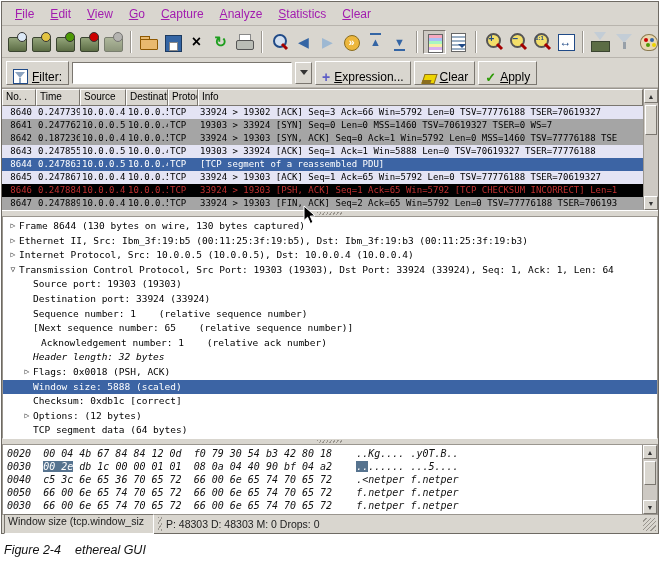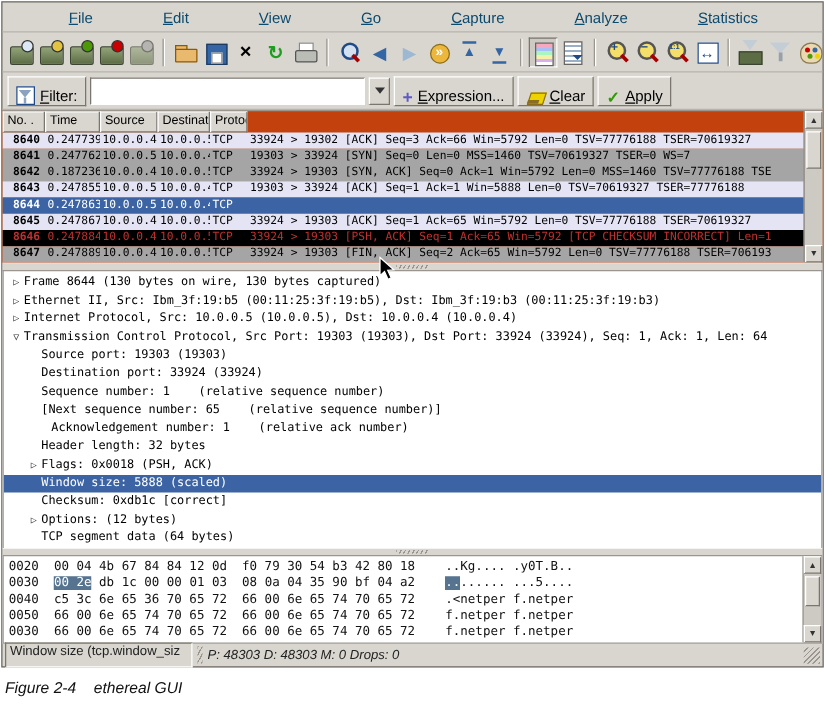--- a/index.html
+++ b/index.html
@@ -1,21 +1,21 @@
 <!DOCTYPE html>
 <html style="--sel: #3c64a4; --row_lav: #e4e4f4; --row_gray: #a5a5a5; --err_bg: #000000; --err_fg: #c03030; --hex_sel: #56738f; --chrome: #d9d6cf; --trough: #cdc9c3;"><head>
 <meta charset="utf-8">
 <style>
   * { box-sizing: border-box; margin: 0; padding: 0; }
   html,body { width:660px; height:564px; background:#fff; font-family:"Liberation Sans",sans-serif; }
   #app { position:relative; width:658px; margin:1px; border:1px solid #6e6a63; background:var(--chrome,#d9d6cf); }
 
   
   #menubar { height:24px; display:flex; align-items:center; padding-left:6px; gap:2px; border-bottom:1px solid #b8b4ad; }
-  .mi { display:inline-block; padding:3px 7px; font-size:12px; color:#0c4a6e;margin-left:40px; }
+  .mi { display:inline-block; padding:3px 7px; font-size:12px; color:#a21caf; }
   .mi::first-letter { text-decoration:underline; }
 
   
   #toolbar { height:32px; display:flex; align-items:center; padding:2px 4px; gap:1px; border-bottom:1px solid #b8b4ad; }
   .tb-sep { width:2px; height:22px; margin:0 4px; border-left:1px solid #9a968f; border-right:1px solid #fff; }
   .tbtn { width:23px; height:24px; position:relative; flex:none; }
   .tbtn .g { position:absolute; inset:0; display:flex; align-items:center; justify-content:center; font-size:14px; color:#222; }
   .tbtn.pressed { border:1px solid; border-color:#7a766f #fff #fff #7a766f; background:#cdc9c3; }
 
   .ico-interfaces::before,.ico-capture-options::before,.ico-capture-start::before,
@@ -78,28 +78,28 @@
   #filter-input { width:220px; height:22px; border:1px solid; border-color:#7a766f #fff #fff #7a766f; background:#fff; font-size:12px; padding:0 3px; }
   #combo-arrow { width:17px; height:22px; border:1px solid; border-color:#fff #7a766f #7a766f #fff; background:var(--chrome,#d9d6cf); display:flex; align-items:center; justify-content:center; }
   #combo-arrow::after { content:""; border:4px solid transparent; border-top:5px solid #333; margin-top:4px; }
   .plus-ico { color:#5c5cc6; font-weight:bold; font-size:14px; line-height:1; }
   .check-ico { color:#2e9a06; font-weight:bold; font-size:13px; line-height:1; }
   .eraser-ico { position:relative; width:15px; height:12px; }
   .eraser-ico::before { content:""; position:absolute; left:2px; top:2px; width:11px; height:8px; background:#edd400; border:1px solid #8a6d1e; transform:skewX(-18deg); }
   .eraser-ico::after { content:""; position:absolute; left:1px; top:8px; width:9px; height:3px; background:#8a6d1e; transform:skewX(-18deg); }
 
   
-  #plist-pane { height:123px; display:flex; background:#c2410c; border-top:1px solid #9a968f; border-bottom:1px solid #fff; }
+  #plist-pane { height:123px; display:flex; background:#be185d; border-top:1px solid #9a968f; border-bottom:1px solid #fff; }
   #plist-main { flex:1; overflow:hidden; }
   .plgrid { display:grid; grid-template-columns:34px 44px 46px 42px 30px 1fr; }
   #plist-header .plh { height:17px; font-size:10px; padding:1px 3px; border:1px solid; border-color:#fff #7a766f #7a766f #fff;
     background:var(--chrome,#d9d6cf); overflow:hidden; white-space:nowrap; }
   .plrow { height:13px; line-height:13px; font-family:"DejaVu Sans Mono",monospace; font-size:9px; white-space:nowrap; }
   .plc { overflow:hidden; white-space:pre; padding-left:2px; }
-  .plc-no { text-align:right; padding-right:4px;font-weight:bold; }
+  .plc-no { text-align:right; padding-right:4px; }
   .v-lav { background:var(--row_lav,#e4e4f4); color:#000; }
   .v-gray { background:var(--row_gray,#a5a5a5); color:#000; }
   .v-sel { background:var(--sel,#3c64a4); color:#fff; }
   .v-err { background:var(--err_bg,#000); color:var(--err_fg,#c03030); }
 
   
   .vsb { width:15px; background:var(--trough,#cdc9c3); border-left:1px solid #9a968f; display:flex; flex-direction:column; flex:none; }
   .sb-btn { height:14px; display:flex; align-items:center; justify-content:center; font-size:7px; color:#333;
     border:1px solid; border-color:#fff #7a766f #7a766f #fff; background:var(--chrome,#d9d6cf); flex:none; }
   .sb-thumb { margin:2px 1px; border:1px solid; border-color:#fff #7a766f #7a766f #fff; background:var(--chrome,#d9d6cf); flex:none; }
@@ -111,30 +111,30 @@
     background:repeating-linear-gradient(120deg,#9a968f 0 1px,transparent 1px 3px); }
 
   
   #tree-pane { height:223px; background:#fff; border:1px solid #9a968f; border-bottom:1px solid #fff; overflow:hidden; padding-top:2px; }
   .trow { height:14.6px; line-height:14.6px; font-family:"DejaVu Sans Mono",monospace; font-size:9.5px; white-space:pre; display:flex; }
   .trow .exp { width:12px; flex:none; text-align:center; font-size:8px; color:#333; }
   .trow.sel { background:var(--sel,#3c64a4); color:#fff; } .trow.sel .exp { color:#fff; }
 
   
   #hex-pane { height:71px; display:flex; background:#fff; border:1px solid #9a968f; }
-  #hex-main { flex:1; padding:2px 0 0 4px; overflow:hidden; }
+  #hex-main { flex:1; padding:2px 0 0 4px; overflow:hidden;font-style:italic; }
   .hxrow { height:13px; line-height:13px; font-family:"DejaVu Sans Mono",monospace; font-size:10px; white-space:pre; color:#111; }
   .hl { background:var(--hex_sel,#56738f); color:#fff; }
 
   
   #statusbar { height:18px; display:flex; align-items:center; gap:4px; padding:1px 2px; font-size:10.5px; color:#222; }
   #status-left { width:150px; height:20px; overflow:hidden; white-space:nowrap; padding:0 3px;
     border:1px solid; border-color:#7a766f #fff #fff #7a766f; background:var(--chrome,#d9d6cf); flex:none; }
   #status-grip { width:4px; height:14px; background:repeating-linear-gradient(120deg,#9a968f 0 1px,transparent 1px 3px); flex:none; }
-  #status-right { flex:1; white-space:nowrap; overflow:hidden;font-style:italic; }
+  #status-right { flex:1; white-space:nowrap; overflow:hidden; }
   #resize-grip { width:13px; height:13px; background:repeating-linear-gradient(135deg,transparent 0 2px,#9a968f 2px 3px); flex:none; }
 
   
   #caption { margin:9px 0 0 4px; font-size:12.5px; font-style:italic; color:#111; }
   #caption .fig { margin-right:14px; }
 
   #cursor { position:absolute; left:303px; top:205px; z-index:40; pointer-events:none; }
 </style>
 </head>
 <body>
@@ -229,20 +229,21 @@
   </div>
 
   <div id="plist-pane">
     <div id="plist-main">
       <div id="plist-header" class="plgrid">
           <span class="plh">No. .</span>
           <span class="plh">Time</span>
           <span class="plh">Source</span>
           <span class="plh">Destination</span>
           <span class="plh">Protocol</span>
+          <span class="plh">Info</span>
         </div>
       <div id="plist-rows">
           <div class="plrow plgrid v-lav">
             <span class="plc plc-no">8640</span>
             <span class="plc plc-time">0.247739</span>
             <span class="plc plc-src">10.0.0.4</span>
             <span class="plc plc-dst">10.0.0.5</span>
             <span class="plc plc-proto">TCP</span>
             <span class="plc plc-info">33924 &gt; 19302 [ACK] Seq=3 Ack=66 Win=5792 Len=0 TSV=77776188 TSER=70619327</span>
           </div>
@@ -269,20 +270,21 @@
             <span class="plc plc-dst">10.0.0.4</span>
             <span class="plc plc-proto">TCP</span>
             <span class="plc plc-info">19303 &gt; 33924 [ACK] Seq=1 Ack=1 Win=5888 Len=0 TSV=70619327 TSER=77776188</span>
           </div>
           <div class="plrow plgrid v-sel">
             <span class="plc plc-no">8644</span>
             <span class="plc plc-time">0.247863</span>
             <span class="plc plc-src">10.0.0.5</span>
             <span class="plc plc-dst">10.0.0.4</span>
             <span class="plc plc-proto">TCP</span>
+            <span class="plc plc-info">[TCP segment of a reassembled PDU]</span>
           </div>
           <div class="plrow plgrid v-lav">
             <span class="plc plc-no">8645</span>
             <span class="plc plc-time">0.247867</span>
             <span class="plc plc-src">10.0.0.4</span>
             <span class="plc plc-dst">10.0.0.5</span>
             <span class="plc plc-proto">TCP</span>
             <span class="plc plc-info">33924 &gt; 19303 [ACK] Seq=1 Ack=65 Win=5792 Len=0 TSV=77776188 TSER=70619327</span>
           </div>
           <div class="plrow plgrid v-err">
@@ -318,36 +320,36 @@
   <div id="tree-pane">
       <div class="trow" style="padding-left: 4px;"><span class="exp">▷</span><span>Frame 8644 (130 bytes on wire, 130 bytes captured)</span></div>
       <div class="trow" style="padding-left: 4px;"><span class="exp">▷</span><span>Ethernet II, Src: Ibm_3f:19:b5 (00:11:25:3f:19:b5), Dst: Ibm_3f:19:b3 (00:11:25:3f:19:b3)</span></div>
       <div class="trow" style="padding-left: 4px;"><span class="exp">▷</span><span>Internet Protocol, Src: 10.0.0.5 (10.0.0.5), Dst: 10.0.0.4 (10.0.0.4)</span></div>
       <div class="trow" style="padding-left: 4px;"><span class="exp">▽</span><span>Transmission Control Protocol, Src Port: 19303 (19303), Dst Port: 33924 (33924), Seq: 1, Ack: 1, Len: 64</span></div>
       <div class="trow" style="padding-left: 18px;"><span class="exp"></span><span>Source port: 19303 (19303)</span></div>
       <div class="trow" style="padding-left: 18px;"><span class="exp"></span><span>Destination port: 33924 (33924)</span></div>
       <div class="trow" style="padding-left: 18px;"><span class="exp"></span><span>Sequence number: 1    (relative sequence number)</span></div>
       <div class="trow" style="padding-left: 18px;"><span class="exp"></span><span>[Next sequence number: 65    (relative sequence number)]</span></div>
       <div class="trow" style="padding-left: 26px;"><span class="exp"></span><span>Acknowledgement number: 1    (relative ack number)</span></div>
-      <div class="trow" style="padding-left: 18px;"><span class="exp"></span><span>Header length: 32 bytes</span></div>
+      <div class="trow" style="padding-left: 18px; font-style: italic;"><span class="exp"></span><span>Header length: 32 bytes</span></div>
       <div class="trow" style="padding-left: 18px;"><span class="exp">▷</span><span>Flags: 0x0018 (PSH, ACK)</span></div>
       <div class="trow sel" style="padding-left: 18px;"><span class="exp"></span><span>Window size: 5888 (scaled)</span></div>
       <div class="trow" style="padding-left: 18px;"><span class="exp"></span><span>Checksum: 0xdb1c [correct]</span></div>
       <div class="trow" style="padding-left: 18px;"><span class="exp">▷</span><span>Options: (12 bytes)</span></div>
       <div class="trow" style="padding-left: 18px;"><span class="exp"></span><span>TCP segment data (64 bytes)</span></div>
     </div>
 
   <div class="divider">
       <span class="grip"></span>
     </div>
 
   <div id="hex-pane">
     <div id="hex-main">
         <div class="hxrow"><span>0020  </span><span>00 04 4b 67 84 84 12 0d  f0 79 30 54 b3 42 80 18    </span><span>..Kg.... .y0T.B..</span></div>
-        <div class="hxrow"><span>0030  </span><span class="hl">00 2e</span><span> db 1c 00 00 01 03  08 0a 04 35 90 bf 04 a2    </span><span class="hl">..</span><span>...... ...5....</span></div>
+        <div class="hxrow"><span>0030  </span><span class="hl">00 2e</span><span> db 1c 00 00 01 01  08 0a 04 40 90 bf 04 a2    </span><span class="hl">..</span><span>...... ...5....</span></div>
         <div class="hxrow"><span>0040  </span><span>c5 3c 6e 65 36 70 65 72  66 00 6e 65 74 70 65 72    </span><span>.&lt;netper f.netper</span></div>
         <div class="hxrow"><span>0050  </span><span>66 00 6e 65 74 70 65 72  66 00 6e 65 74 70 65 72    </span><span>f.netper f.netper</span></div>
         <div class="hxrow"><span>0030  </span><span>66 00 6e 65 74 70 65 72  66 00 6e 65 74 70 65 72    </span><span>f.netper f.netper</span></div>
       </div>
     <div class="vsb">
       <div class="sb-btn">▲</div>
       <div class="sb-thumb" style="height:24px"></div>
       <div class="sb-space"></div>
       <div class="sb-btn">▼</div>
     </div>

